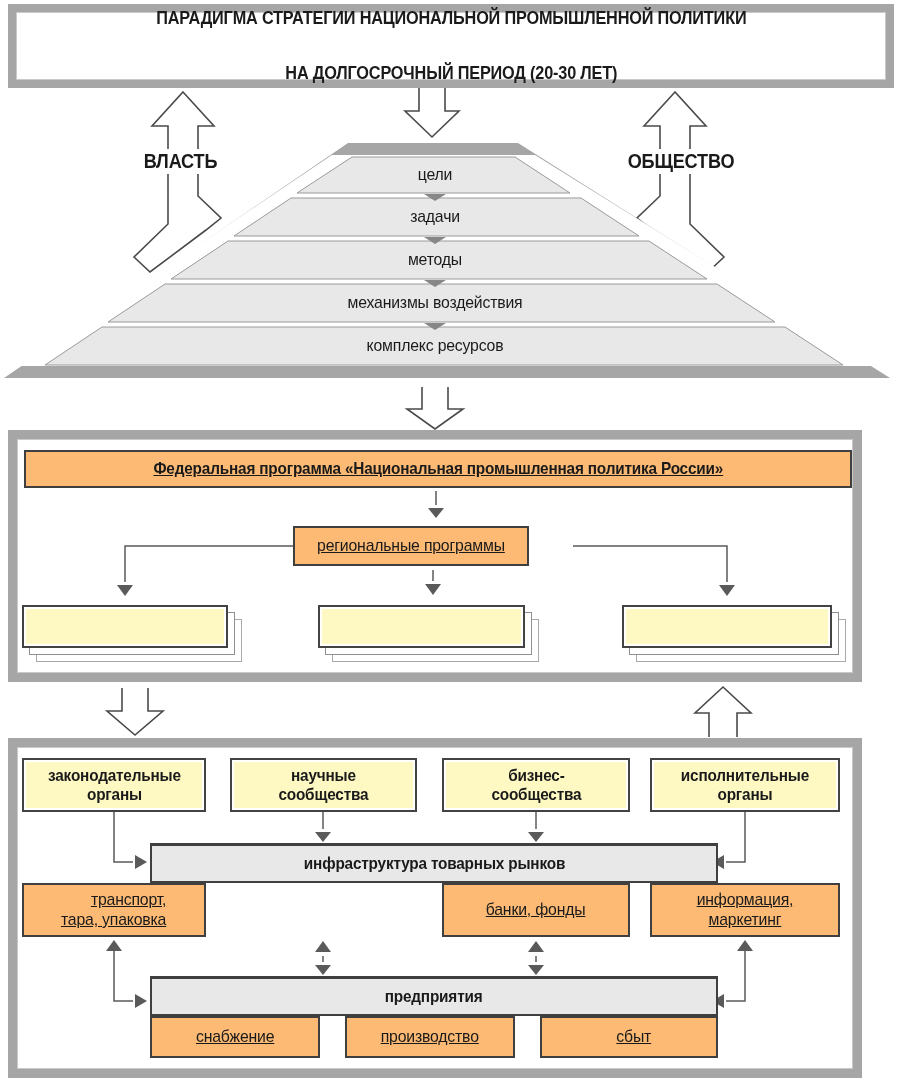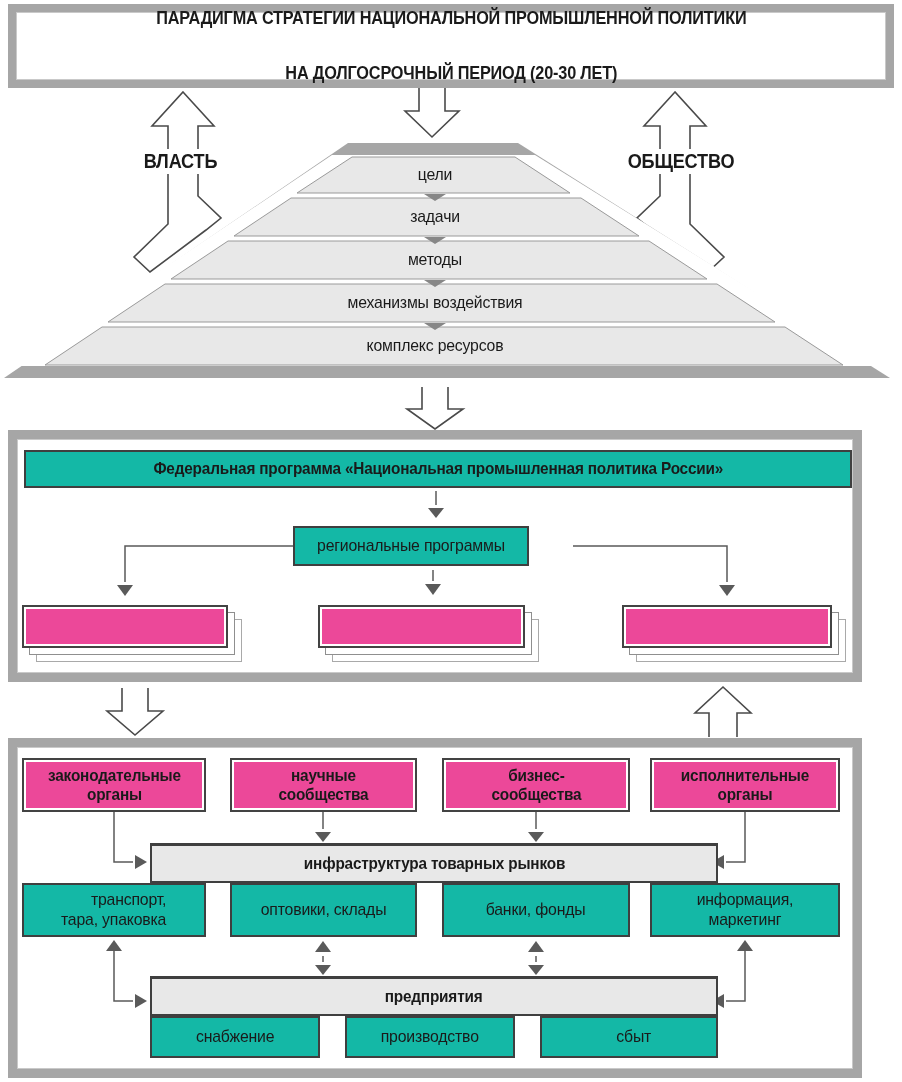--- a/index.html
+++ b/index.html
@@ -7,22 +7,22 @@
     position:relative;width:902px;height:1082px;background:#fff;
     font-family:"Liberation Sans","DejaVu Sans",sans-serif;color:#1a1a1a;
     overflow:hidden;
   }
   #diagram-svg{position:absolute;left:0;top:0;z-index:1;}
   .abs{position:absolute;box-sizing:border-box;z-index:2;}
   .frame{border:9px solid #a6a6a6;box-shadow:inset 0 0 0 1px #c9c9c9;background:transparent;}
   .titleframe{border:8px solid #a6a6a6;box-shadow:inset 0 0 0 1px #c9c9c9;background:#fff;
     display:flex;align-items:center;justify-content:center;}
   .box{display:flex;align-items:center;justify-content:center;text-align:center;}
-  .whitebox{background:#14b8a6;border:2px solid #3f3f3f;}
-  .graybox{background:#ec4899;border:2px solid #434343;box-shadow:inset 0 0 0 2px #ffffff;}
+  .whitebox{background:#fdba74;border:2px solid #3f3f3f;text-decoration:underline;}
+  .graybox{background:#fef9c3;border:2px solid #434343;box-shadow:inset 0 0 0 2px #ffffff;}
   .wideband{background:#e8e8e8;border:2px solid #3f3f3f;border-top-width:3px;}
   .stackshadow{background:#fff;border:1px solid #8f8f8f;}
   .stackshadow2{background:#fff;border:1px solid #a9a9a9;}
   .b{font-weight:bold;}
   .cond{transform:scaleX(0.93);letter-spacing:-0.2px;white-space:pre-line;line-height:1.18;}
   .t17{font-size:17px;}
   .t16{font-size:16.5px;}
   .lvl{position:absolute;left:135px;width:600px;text-align:center;z-index:2;font-size:17px;}
   .actorlbl{position:absolute;z-index:2;font-weight:bold;font-size:19.5px;background:#fff;
     padding:1px 3px;text-align:center;}
@@ -157,23 +157,20 @@
   </div>
 
   <div class="abs box wideband b t16" style="left:150px;top:843px;width:568px;height:40px;text-align:right;">
     <div class="cond">инфраструктура товарных рынков</div>
   </div>
 
   <div class="abs box whitebox t17" style="left:22px;top:883px;width:184px;height:54px;text-align:right;">
     <div class="cond">транспорт,
 тара, упаковка</div>
   </div>
-  <div class="abs box whitebox t17" style="left:230px;top:883px;width:187px;height:54px;">
-    <div class="cond">оптовики, склады</div>
-  </div>
   <div class="abs box whitebox t17" style="left:442px;top:883px;width:188px;height:54px;">
     <div class="cond">банки, фонды</div>
   </div>
   <div class="abs box whitebox t17" style="left:650px;top:883px;width:190px;height:54px;">
     <div class="cond">информация,
 маркетинг</div>
   </div>
 
   <div class="abs box wideband b t16" style="left:150px;top:976px;width:568px;height:40px;">
     <div class="cond">предприятия</div>

